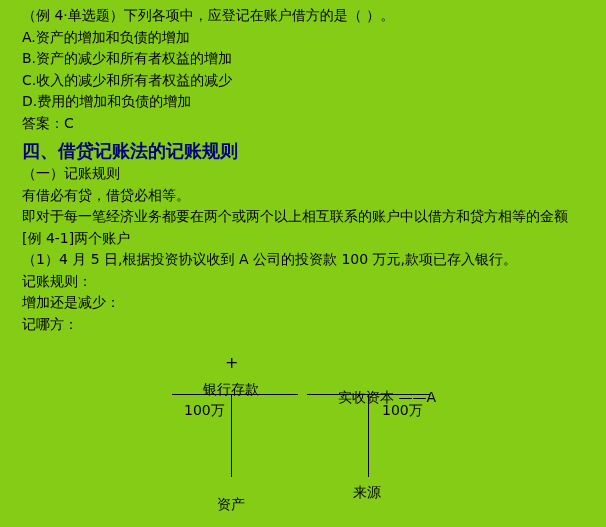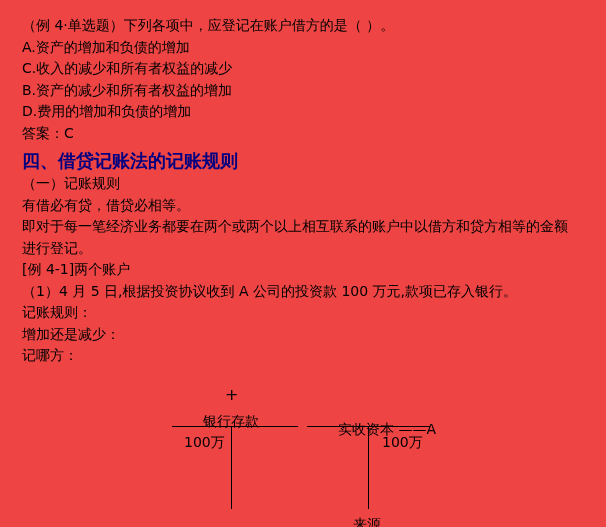--- a/index.html
+++ b/index.html
@@ -1,24 +1,24 @@
 <!DOCTYPE html>
 <html><head>
 <meta charset="utf-8">
 <style>
   html,body{margin:0;padding:0;background:#fff;}
   .page{
     position:relative;
     width:606px;height:527px;
-    background:#ef4444;
+    background:#84cc16;
     color:#000000;
     font-family:"DejaVu Sans","Liberation Sans",sans-serif;
     font-size:14px;
     line-height:21.5px;
-    padding-top:15px;
+    padding-top:5px;
     box-sizing:border-box;
     overflow:hidden;
   }
   .line{
     margin:0;
     padding-left:22px;
     white-space:pre;
   }
   .heading{
     margin:5px 0 0 0;
@@ -49,31 +49,30 @@
   .caption-left{left:217px;top:147px;line-height:16px;}
   .caption-right{left:353px;top:135px;line-height:16px;}
 </style>
 </head>
 <body>
 
 <div class="page">
 
   <p class="line">（例 4·单选题）下列各项中，应登记在账户借方的是（ ）。</p>
   <p class="line">A.资产的增加和负债的增加</p>
+  <p class="line">B.资产的减少和所有者权益的增加</p>
   <p class="line">C.收入的减少和所有者权益的减少</p>
-  <p class="line">B.资产的减少和所有者权益的增加</p>
   <p class="line">D.费用的增加和负债的增加</p>
   <p class="line">答案：C</p>
 
   <p class="heading">四、借贷记账法的记账规则</p>
 
   <p class="line">（一）记账规则</p>
   <p class="line">有借必有贷，借贷必相等。</p>
   <p class="line">即对于每一笔经济业务都要在两个或两个以上相互联系的账户中以借方和贷方相等的金额</p>
-  <p class="line">进行登记。</p>
   <p class="line">[例 4-1]两个账户</p>
   <p class="line">（1）4 月 5 日,根据投资协议收到 A 公司的投资款 100 万元,款项已存入银行。</p>
   <p class="line">记账规则：</p>
   <p class="line">增加还是减少：</p>
   <p class="line">记哪方：</p>
 
   <div class="diagram">
 
     <span class="abs plus">+</span>
 

